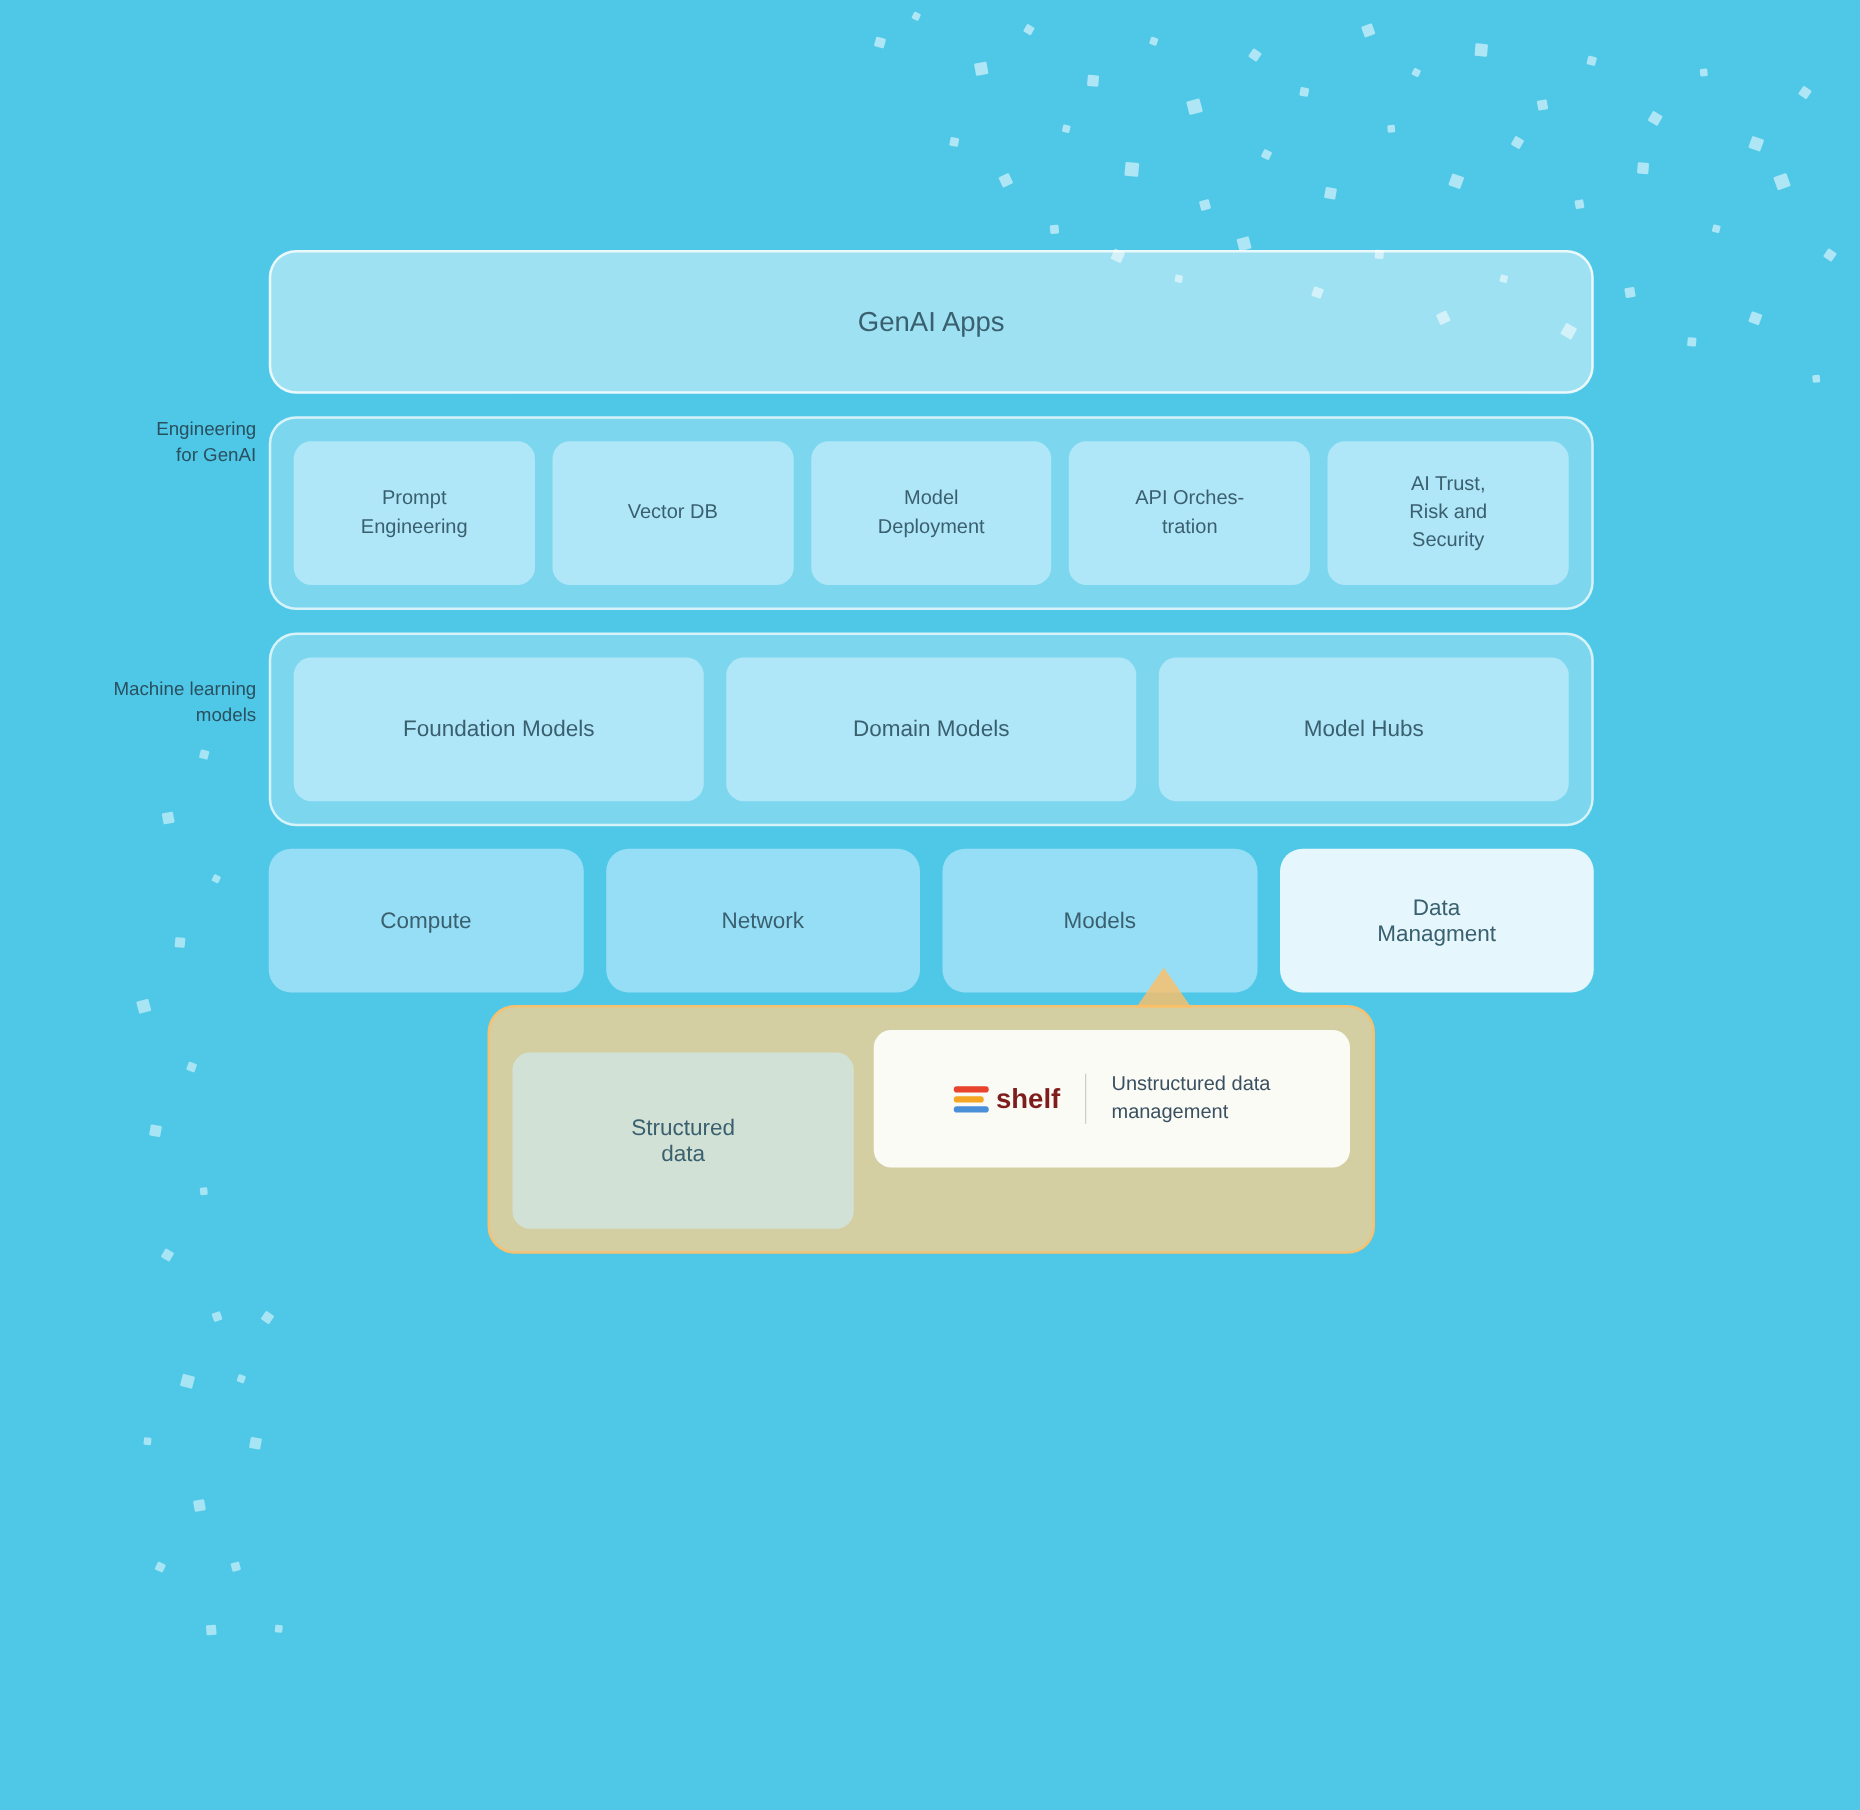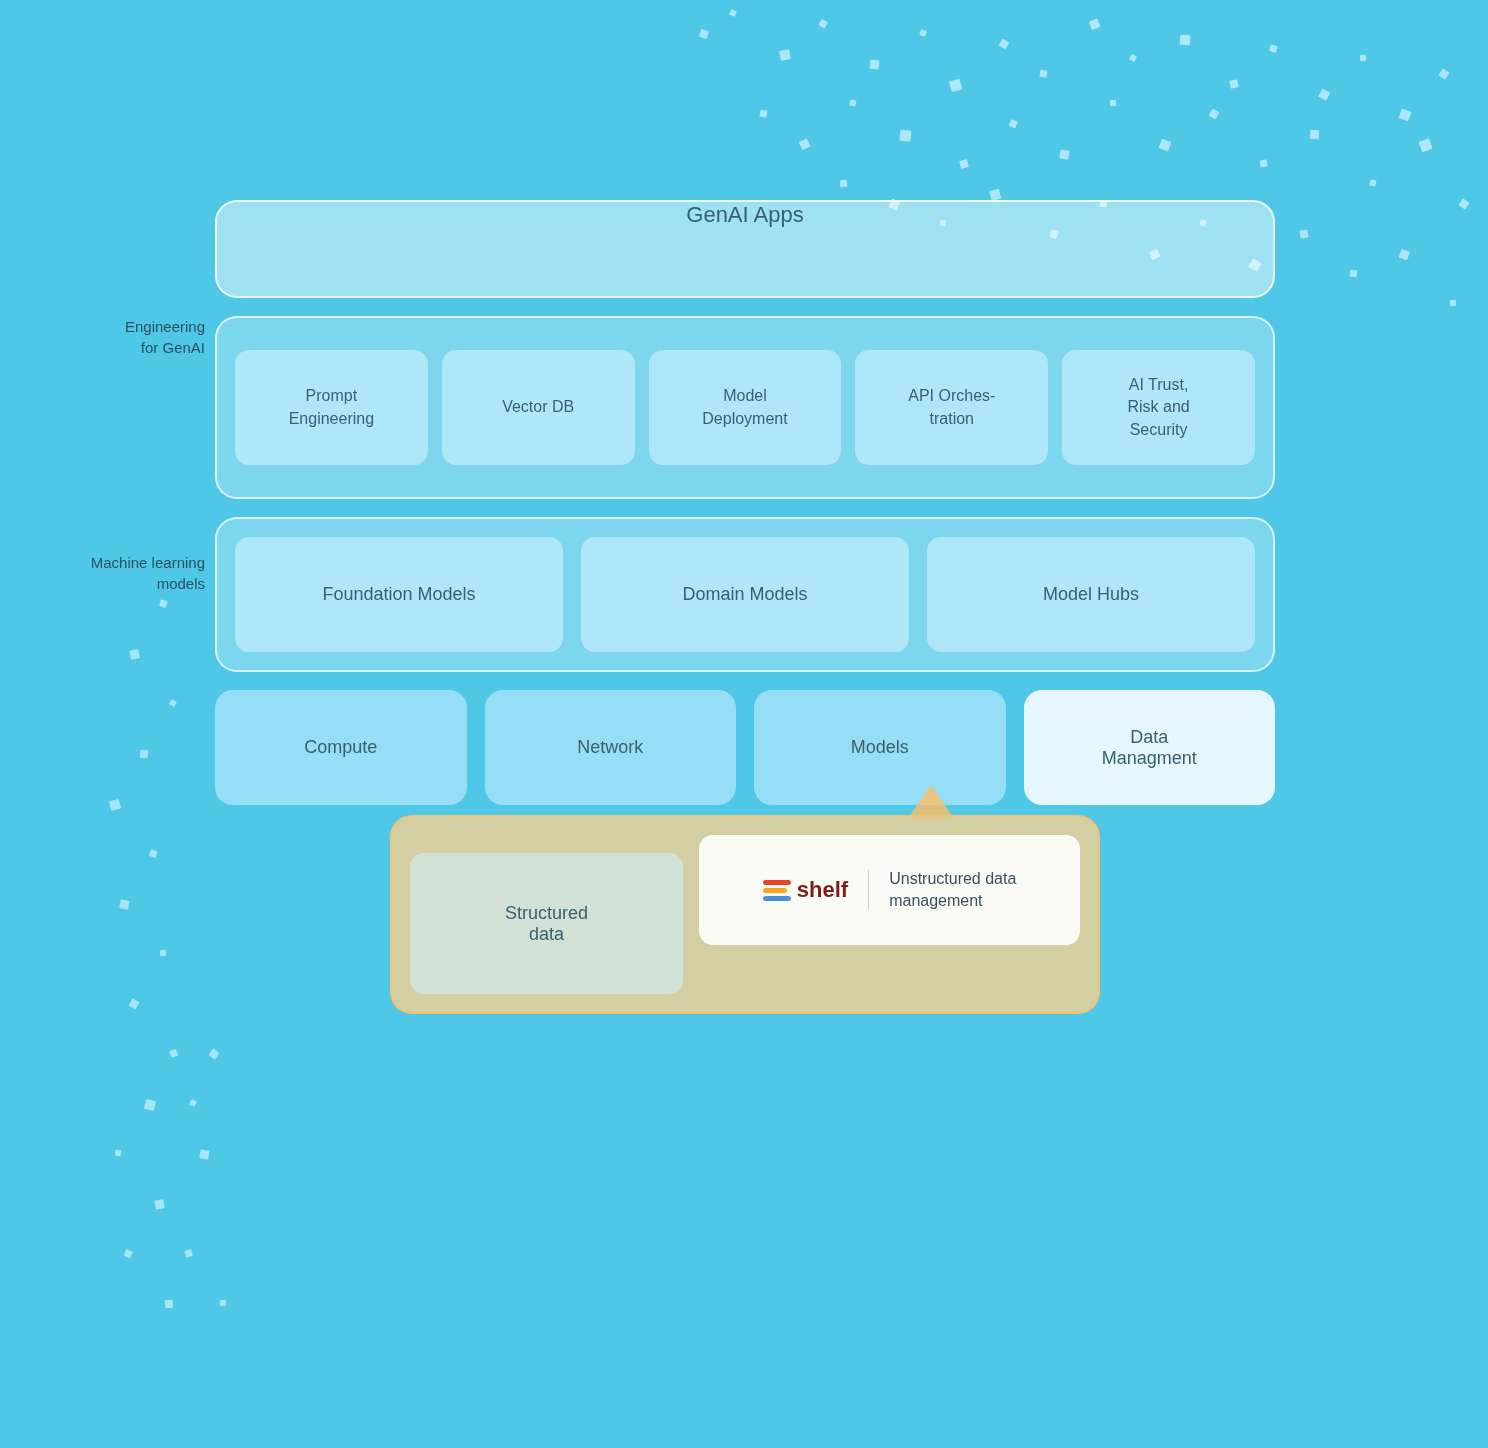--- a/index.html
+++ b/index.html
@@ -35,22 +35,23 @@
 
     
     .genai-apps-row {
       margin-bottom: 18px;
     }
 
     .genai-apps-box {
       background: rgba(255,255,255,0.45);
       border: 2px solid rgba(255,255,255,0.8);
       border-radius: 22px;
-      height: 98px;
-      display: flex;
+      height: 115px;
+      display: flex;
+      align-items: center;
       justify-content: center;
     }
 
     .genai-apps-box span {
       font-size: 22px;
       color: #3a6070;
       font-weight: 400;
     }
 
     
@@ -67,21 +68,21 @@
     .engineering-row {
       position: relative;
       margin-bottom: 18px;
       margin-top: 16px;
     }
 
     .engineering-container {
       background: rgba(255,255,255,0.25);
       border: 2px solid rgba(255,255,255,0.7);
       border-radius: 22px;
-      padding: 32px 18px;
+      padding: 18px 18px;
       display: flex;
       gap: 14px;
     }
 
     .eng-card {
       flex: 1;
       background: rgba(210,240,255,0.6);
       border-radius: 14px;
       height: 115px;
       display: flex;

